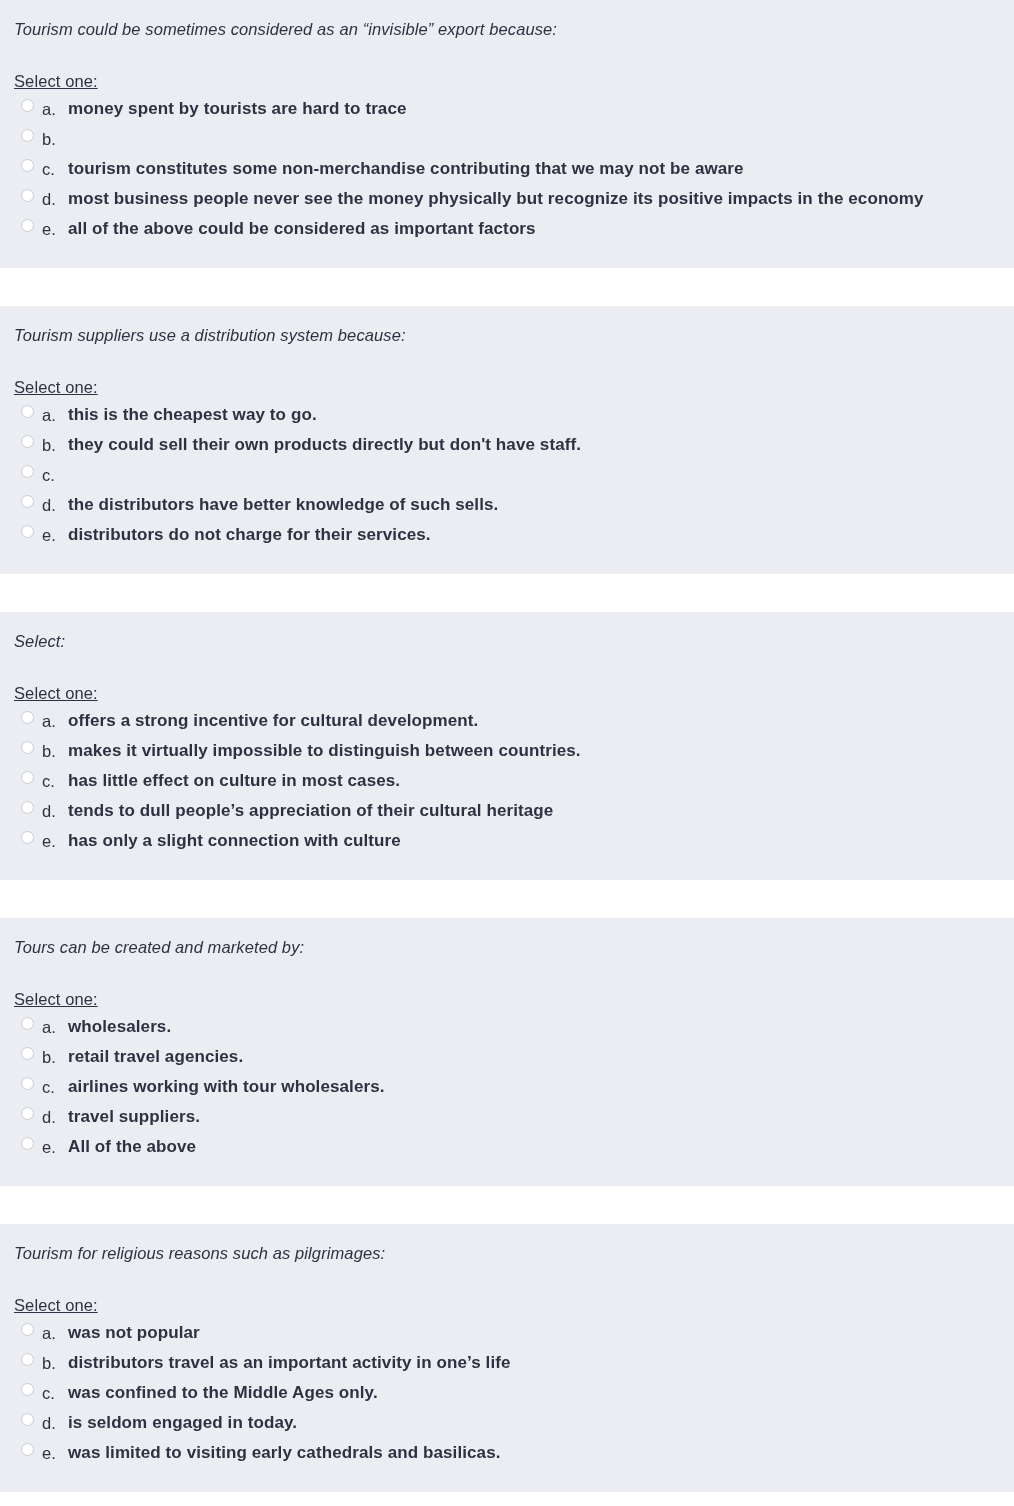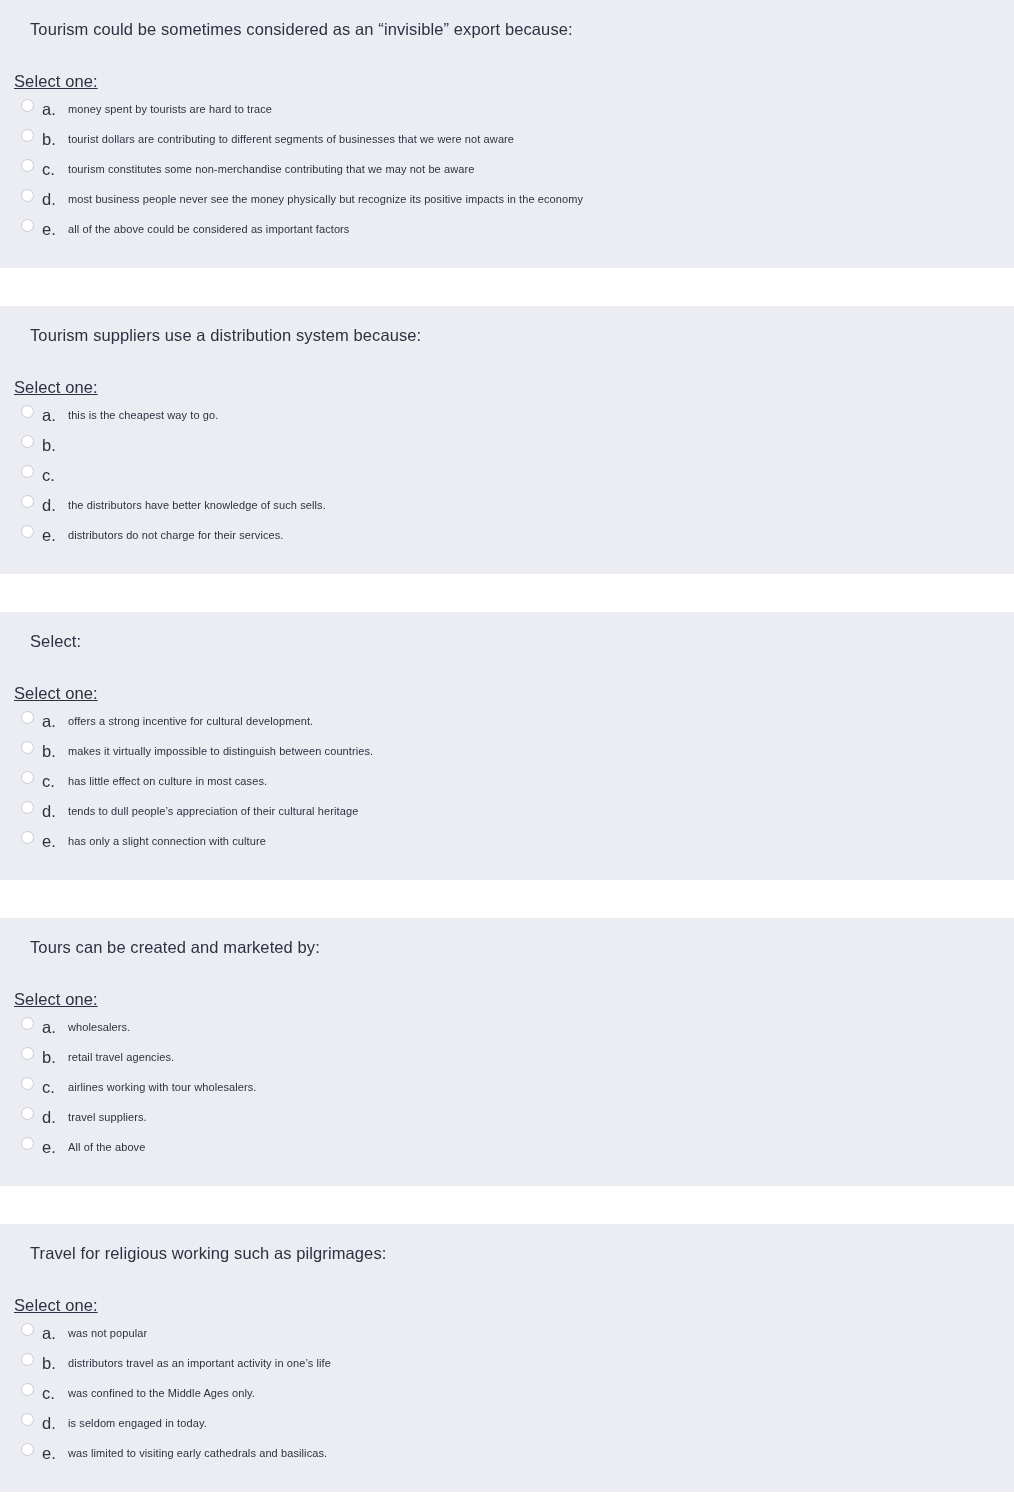--- a/index.html
+++ b/index.html
@@ -30,22 +30,23 @@
     background: #ffffff;
     height: 38px;
     width: 1014px;
   }
 
   .question-text {
     font-size: 16.5px;
     line-height: 22px;
     color: #2f3142;
     padding: 0 20px 0 14px;
-    margin: 0 0 2px 16px;
+    margin: 0 0 2px 0;
     letter-spacing: 0.1px;
+    font-style: italic;
   }
 
   .select-one {
     font-size: 16.5px;
     line-height: 22px;
     color: #2f3142;
     padding: 0 0 0 14px;
     margin: 30px 0 2px 0;
     letter-spacing: 0.1px;
     text-decoration: underline;
@@ -88,26 +89,27 @@
     width: 30px;
     flex: 0 0 30px;
     font-size: 16.5px;
     line-height: 24px;
     color: #2f3142;
     padding-left: 8px;
     box-sizing: border-box;
   }
 
   .answer-text {
-    font-size: 11px;
+    font-size: 17px;
     line-height: 24px;
     color: #2f3142;
     padding-left: 4px;
     letter-spacing: 0.1px;
     flex: 1 1 auto;
+    font-weight: bold;
   }
 </style>
 </head>
 <body>
 
 <div id="quiz-root">
     <div class="question-block">
       <p class="question-text">Tourism could be sometimes considered as an “invisible” export because:</p>
       <p class="select-one">Select one:</p>
       <ul class="answers">
@@ -116,21 +118,20 @@
             <span class="radio-dot"></span>
           </span>
           <span class="letter-cell">a.</span>
           <span class="answer-text">money spent by tourists are hard to trace</span>
         </li>
         <li class="answer-row">
           <span class="radio-cell">
             <span class="radio-dot"></span>
           </span>
           <span class="letter-cell">b.</span>
-          <span class="answer-text">tourist dollars are contributing to different segments of businesses that we were not aware</span>
         </li>
         <li class="answer-row">
           <span class="radio-cell">
             <span class="radio-dot"></span>
           </span>
           <span class="letter-cell">c.</span>
           <span class="answer-text">tourism constitutes some non-merchandise contributing that we may not be aware</span>
         </li>
         <li class="answer-row">
           <span class="radio-cell">
@@ -158,20 +159,21 @@
             <span class="radio-dot"></span>
           </span>
           <span class="letter-cell">a.</span>
           <span class="answer-text">this is the cheapest way to go.</span>
         </li>
         <li class="answer-row">
           <span class="radio-cell">
             <span class="radio-dot"></span>
           </span>
           <span class="letter-cell">b.</span>
+          <span class="answer-text">they could sell their own products directly but don't have staff.</span>
         </li>
         <li class="answer-row">
           <span class="radio-cell">
             <span class="radio-dot"></span>
           </span>
           <span class="letter-cell">c.</span>
         </li>
         <li class="answer-row">
           <span class="radio-cell">
             <span class="radio-dot"></span>
@@ -267,21 +269,21 @@
           <span class="radio-cell">
             <span class="radio-dot"></span>
           </span>
           <span class="letter-cell">e.</span>
           <span class="answer-text">All of the above</span>
         </li>
       </ul>
     </div>
     <div class="block-gap"></div>
     <div class="question-block">
-      <p class="question-text">Travel for religious working such as pilgrimages:</p>
+      <p class="question-text">Tourism for religious reasons such as pilgrimages:</p>
       <p class="select-one">Select one:</p>
       <ul class="answers">
         <li class="answer-row">
           <span class="radio-cell">
             <span class="radio-dot"></span>
           </span>
           <span class="letter-cell">a.</span>
           <span class="answer-text">was not popular</span>
         </li>
         <li class="answer-row">

